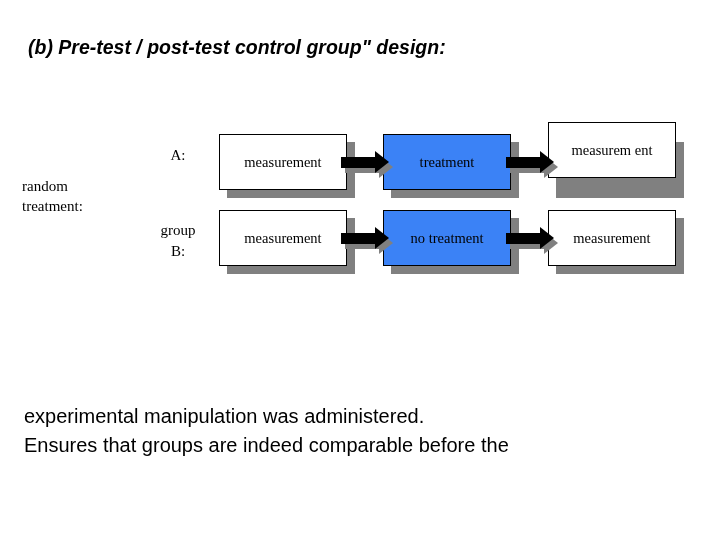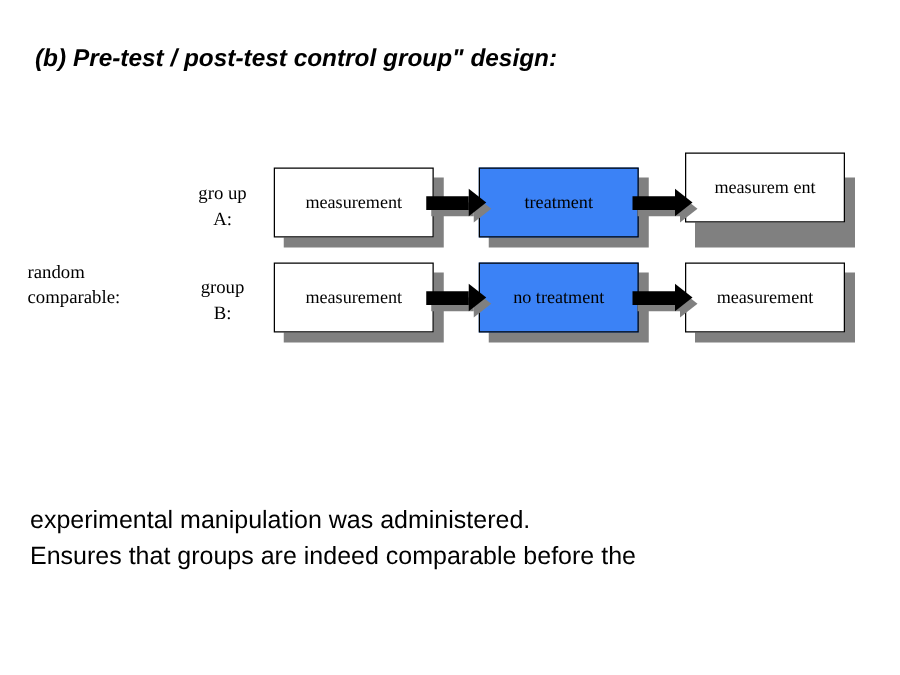--- a/index.html
+++ b/index.html
@@ -39,21 +39,20 @@
 
   
   .side-label {
     position: absolute;
     left: 22px;
     top: 176px;
     font-family: "Liberation Serif", serif;
     font-size: 15px;
     color: #000000;
     line-height: 20px;
-    margin-top: 32px;
   }
 
   
   .group-label {
     position: absolute;
     font-family: "Liberation Serif", serif;
     font-size: 15px;
     color: #000000;
     text-align: center;
     line-height: 21px;
@@ -183,25 +182,24 @@
 </style>
 </head>
 <body>
 
 <div id="slide">
 
   <div class="title">(b) Pre-test / post-test control group" design:</div>
 
   <div class="side-label">
     <div>random</div>
-    <div>comparable:</div>
+    <div>treatment:</div>
   </div>
 
   <div class="group-label" id="group-a-label">
-    <div>gro up</div>
     <div>A:</div>
   </div>
 
   <div class="group-label" id="group-b-label">
     <div>group</div>
     <div>B:</div>
   </div>
 
   <div class="shadow" id="box-a-measure-sh"></div>
   <div class="shadow" id="box-a-treatment-sh"></div>

